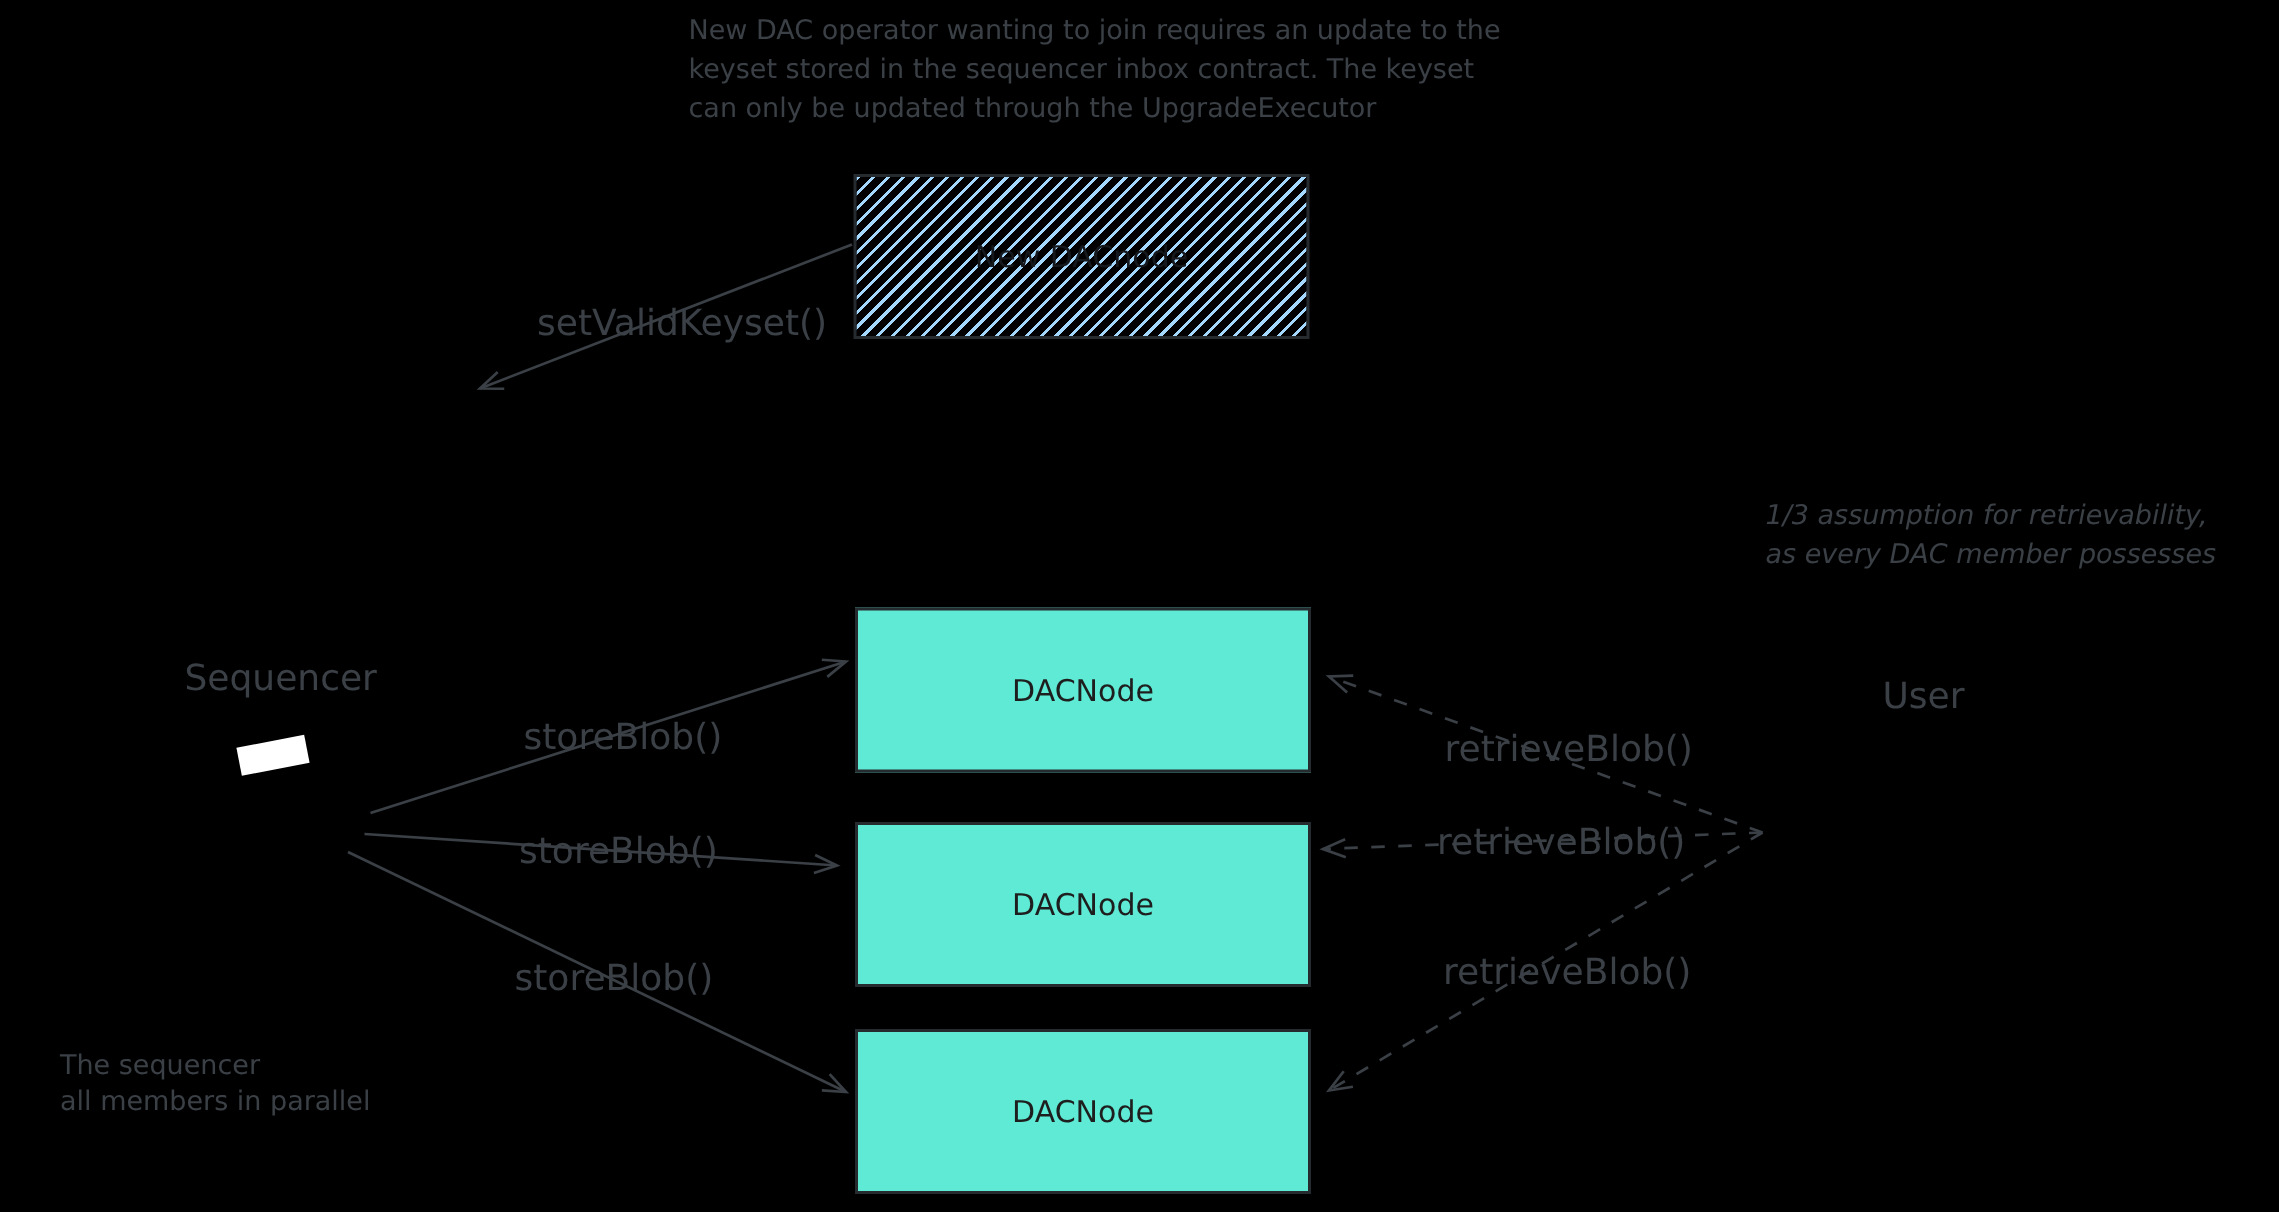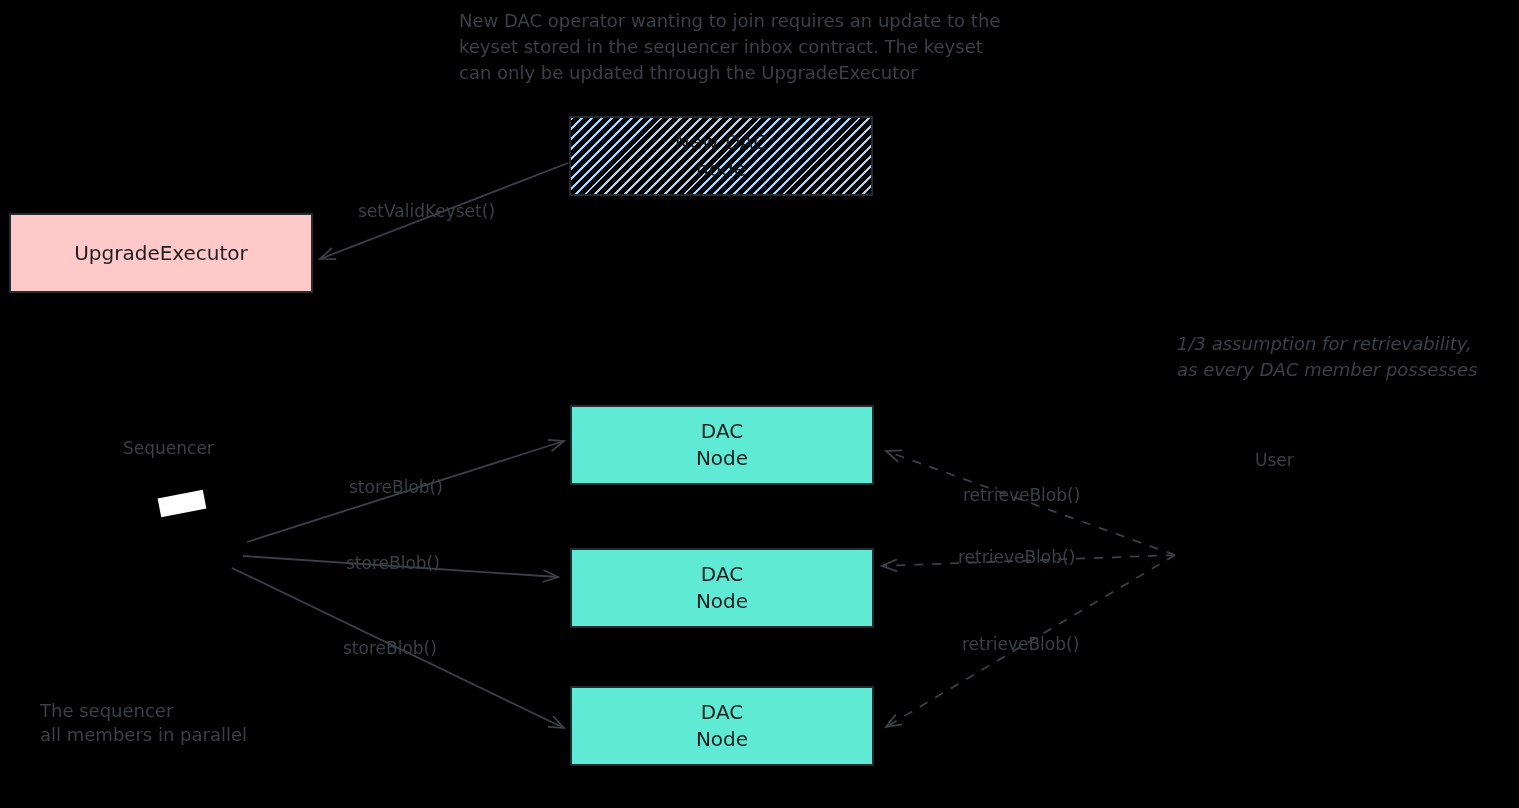--- a/index.html
+++ b/index.html
@@ -13,29 +13,29 @@
   .note{
     position:absolute;
     color:#3a4046;
     font-size:18px;
     line-height:26px;
     white-space:nowrap;
   }
   .lbl{
     position:absolute;
     color:#3a4046;
-    font-size:17px;
+    font-size:24px;
     white-space:nowrap;
   }
   .box{
     position:absolute;
-    width:304px;height:80px;
+    width:304px;height:110px;
     border:2px solid #262b30;
     box-sizing:border-box;
-    display:flex;flex-direction:column;
+    display:flex;
     align-items:center;justify-content:center;
     text-align:left;
     color:#1e1e1e;
     font-size:20px;line-height:27px;
   }
   .box-pink{background:#ffc9c9;}
   .box-blue{background:#5eead4;}
   .box-hatch{
     background:repeating-linear-gradient(135deg,
       #a5d8ff 0px, #a5d8ff 2px,
@@ -77,23 +77,20 @@
     <div>New DAC operator wanting to join requires an update to the</div>
     <div>keyset stored in the sequencer inbox contract. The keyset</div>
     <div>can only be updated through the UpgradeExecutor</div>
   </div>
 
   <div class="box box-hatch" style="left:569px;top:116px;">
     <div>New DAC</div>
     <div>node</div>
   </div>
 
-  <div class="box box-pink" style="left:9px;top:213px;">
-    <div>UpgradeExecutor</div>
-  </div>
 
   <div class="lbl" style="left:358px;top:201px;">setValidKeyset()</div>
 
   <div class="lbl" style="left:123px;top:438px;">Sequencer</div>
   <div class="white-mark"></div>
 
   <div class="box box-blue" style="left:570px;top:405px;">
     <div>DAC</div>
     <div>Node</div>
   </div>

